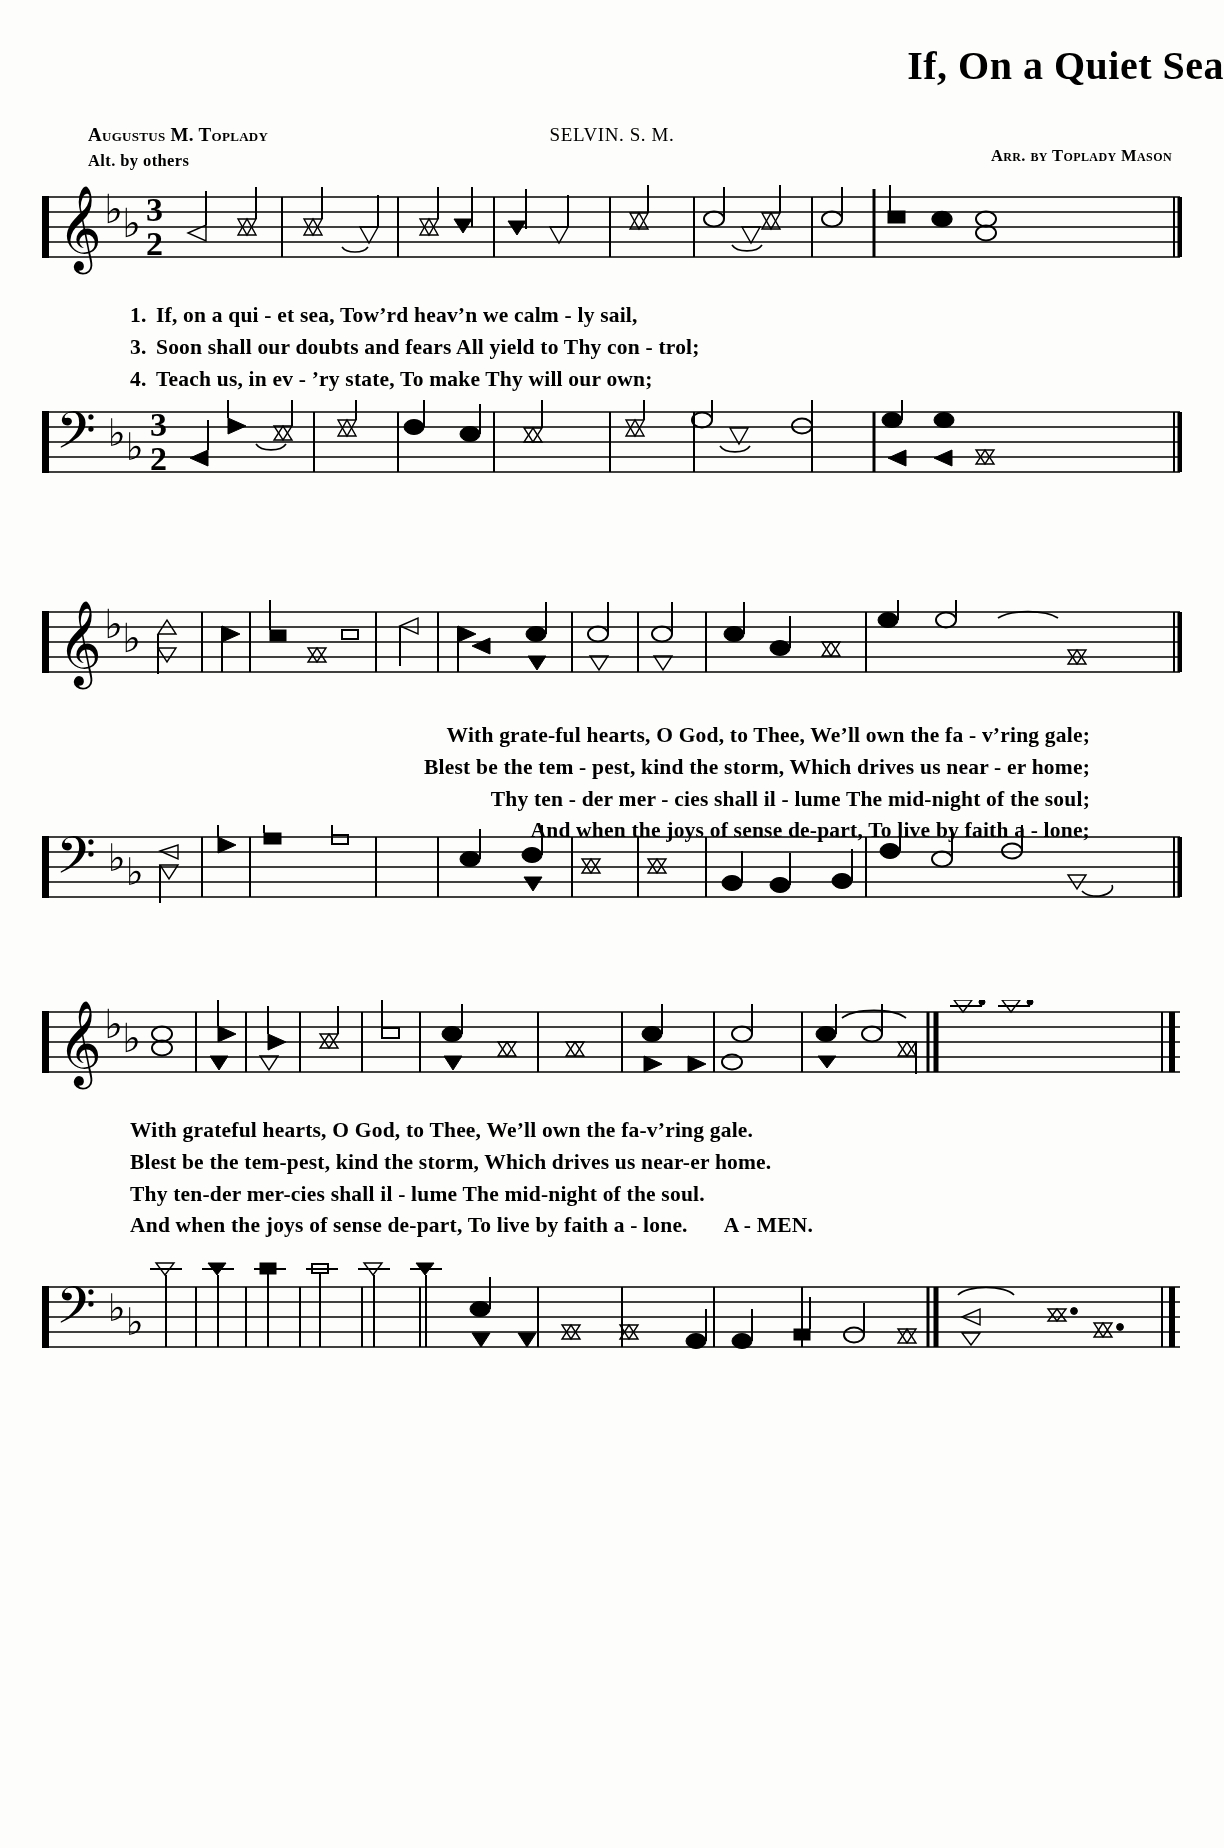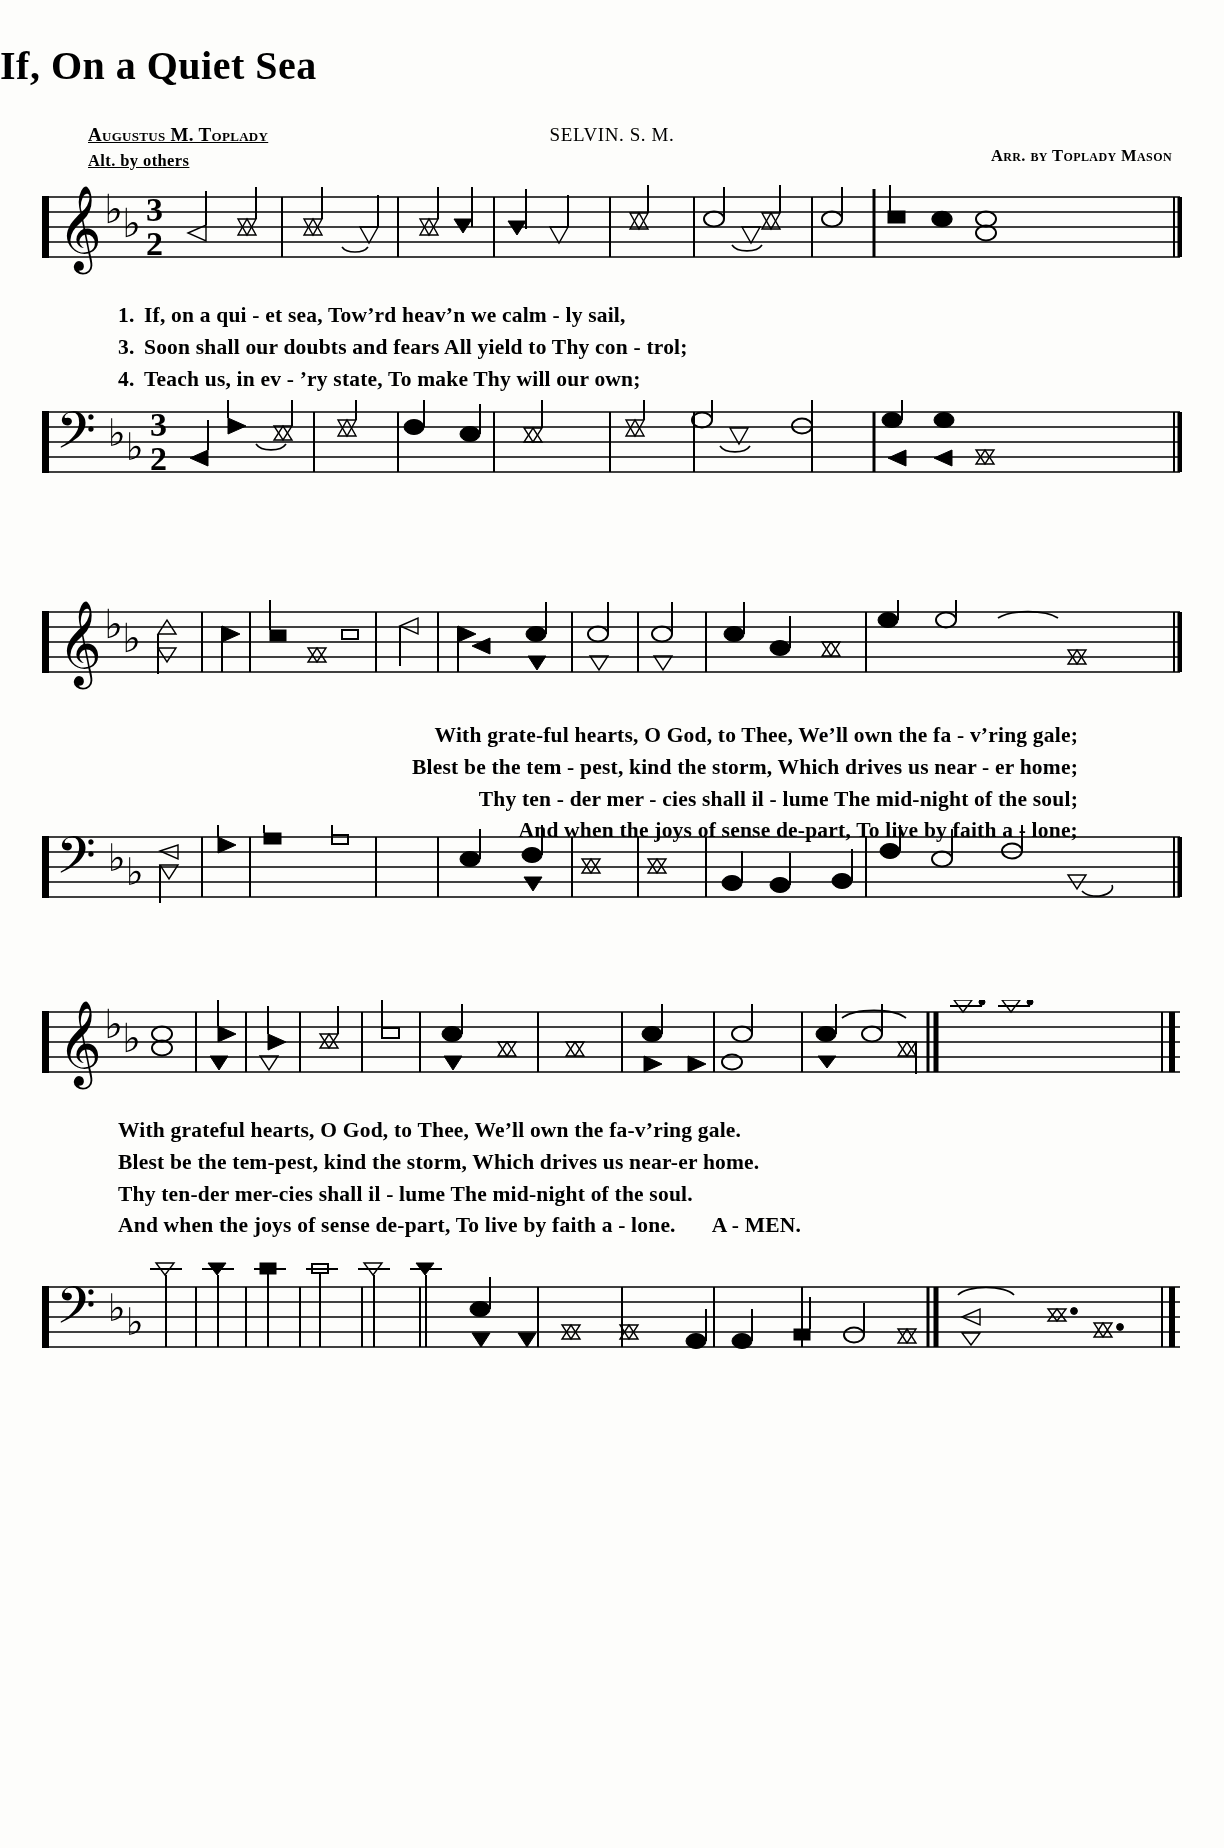--- a/index.html
+++ b/index.html
@@ -8,41 +8,41 @@
     font-family:"Liberation Serif", serif;
     color:#1a1a1a;
     position:relative;
     overflow:hidden;
   }
   .page{position:relative;width:1224px;height:1848px;background:#fdfdfb;}
 
   
   .title{
     position:absolute;top:42px;left:0;width:1224px;
-    text-align:left;
+    text-align:right;
     font-family:"Liberation Serif", serif;
     font-size:40px;font-weight:bold;letter-spacing:0.5px;
     color:#000;
   }
   .credits{position:absolute;top:122px;left:0;width:1224px;height:46px;}
   .cred-left{position:absolute;left:88px;top:0;font-size:16.5px;font-weight:bold;
-    letter-spacing:.4px;color:#000;line-height:1.42;text-decoration:underline;}
+    letter-spacing:.4px;color:#000;line-height:1.42;}
   .smallcaps{font-variant:small-caps;font-size:19px;font-weight:bold;letter-spacing:.3px;}
   .cred-center{position:absolute;left:0;top:2px;width:1224px;text-align:center;
     font-size:19px;font-weight:normal;letter-spacing:.6px;color:#000;}
   .cred-right{position:absolute;right:52px;top:24px;font-size:16.5px;font-weight:bold;
     letter-spacing:.4px;color:#000;text-align:right;}
 
   
   .system{position:absolute;left:42px;width:1140px;}
   .staff-wrap{position:relative;width:1140px;}
   svg.staff{display:block;}
 
   
-  .lyricblock{position:absolute;left:0;width:1078px;}
+  .lyricblock{position:absolute;left:12px;width:1078px;}
   .lyricline{
     font-family:"Liberation Serif", serif;
     font-size:21.5px;font-weight:bold;color:#000;
     letter-spacing:.2px;
     white-space:nowrap;
     line-height:1.48;
     padding-left:118px;
   }
   .lyricline .num{display:inline-block;width:26px;}
   .amen{ margin-left:36px; font-variant:small-caps; }

